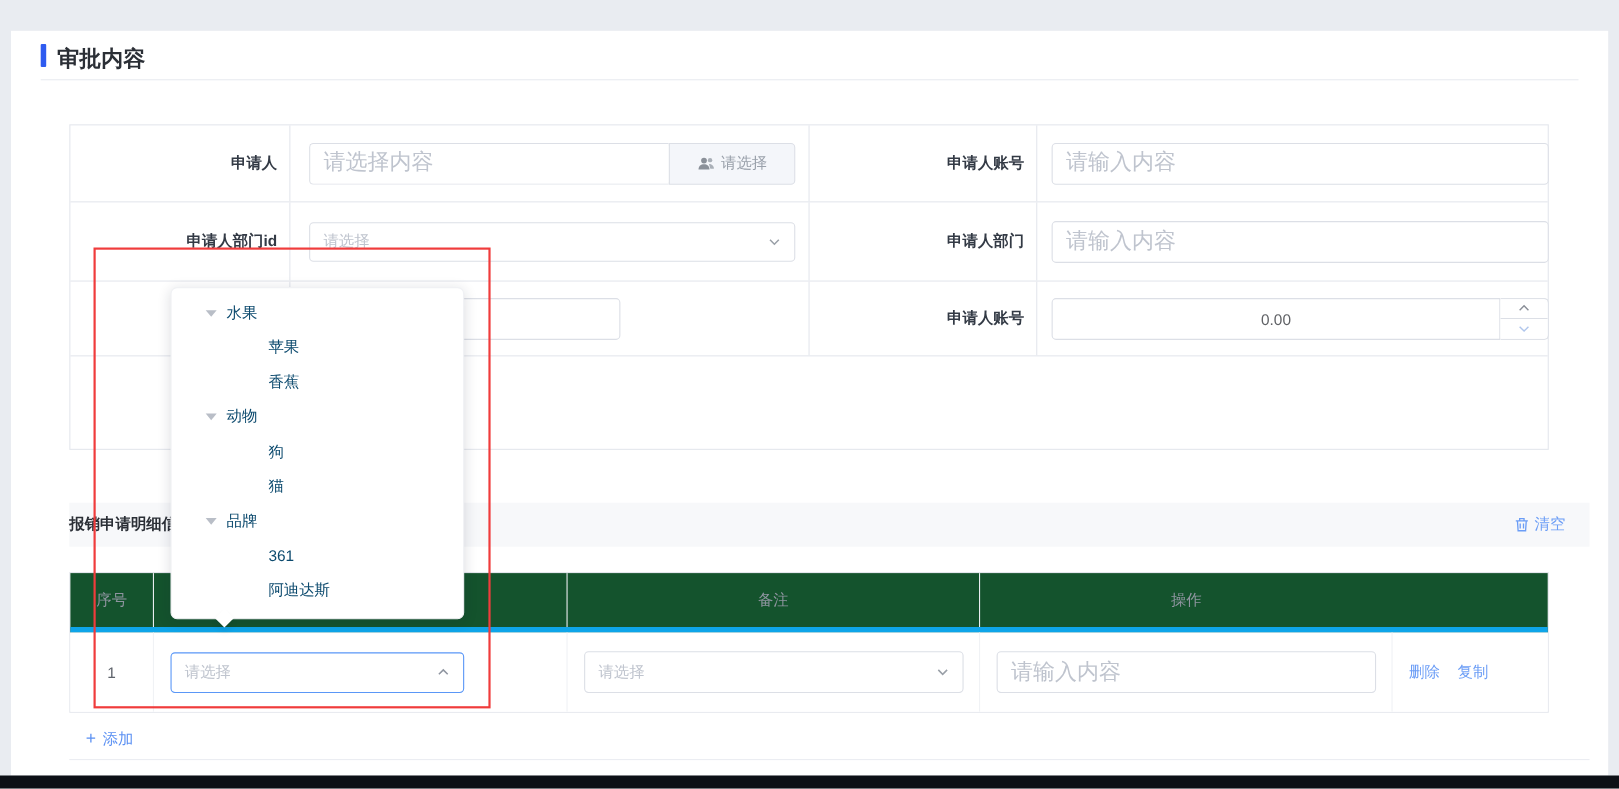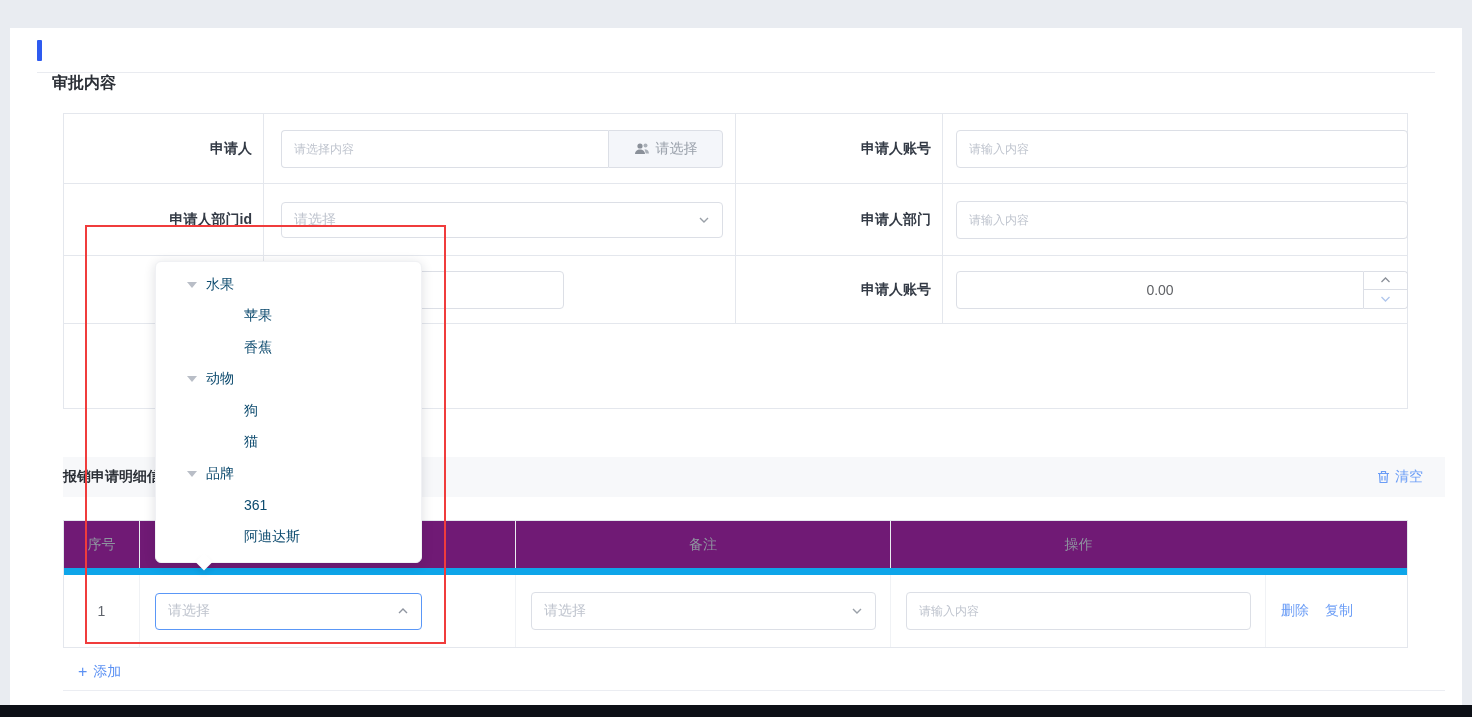--- a/index.html
+++ b/index.html
@@ -3,36 +3,36 @@
 <meta charset="utf-8">
 <style>
   * { margin:0; padding:0; box-sizing:border-box; }
   html,body { width:1472px; height:717px; }
   body { font-family:"Liberation Sans", sans-serif; background:#e9ecf1; position:relative; overflow:hidden; }
   .card { position:absolute; left:10px; top:28px; width:1452px; height:677px; background:#ffffff; }
   .bottom-bar { position:absolute; left:0; top:705px; width:1472px; height:12px; background:#0d1016; }
 
   
   .title-accent { position:absolute; left:37px; top:40px; width:5px; height:21px; background:#2e5bf0; border-radius:1px; }
-  .page-title { position:absolute; left:52px; top:40px; font-size:16px; font-weight:bold; color:#2b2f36;margin-top:33px; }
+  .page-title { position:absolute; left:52px; top:40px; font-size:20px; font-weight:bold; color:#2b2f36; }
   .title-divider { position:absolute; left:37px; top:72px; width:1398px; height:1px; background:#e9ebf0; }
 
   
   .form-table { position:absolute; left:63px; top:113px; width:1345px; border:1px solid #e4e7ed; }
   .f-row { display:grid; grid-template-columns:200px 472px 207px 466px; border-bottom:1px solid #e4e7ed; }
   .f-row:last-child { border-bottom:none; }
   .f-row .cell { position:relative; border-right:1px solid #e4e7ed; display:flex; align-items:center; }
   .f-row .cell:last-child { border-right:none; }
   .h70{height:70px;} .h72{height:72px;} .h68{height:68px;}
   .empty-row { height:84px; }
   .label-cell { justify-content:flex-end; padding-right:11px; font-size:14px; font-weight:bold; color:#333a45; }
   .field-cell { padding-left:17px; }
   .field-cell-r { padding-left:13px; }
 
-  .el-input { height:38px; border:1px solid #dcdfe6; border-radius:4px; background:#fff; font-size:12px; color:#606266; padding:0 12px; outline:none; font-family:"Liberation Sans",sans-serif; }
+  .el-input { height:38px; border:1px solid #dcdfe6; border-radius:4px; background:#fff; font-size:20px; color:#606266; padding:0 12px; outline:none; font-family:"Liberation Sans",sans-serif; }
   .el-input::placeholder { color:#bfc4ce; }
   .w-left { width:442px; } .w-right { width:452px; }
 
   .input-group { display:flex; width:442px; height:38px; }
   .input-group .el-input { flex:1; border-radius:4px 0 0 4px; border-right:none; }
   .append-btn { width:115px; background:#f4f6fa; border:1px solid #dcdfe6; border-radius:0 4px 4px 0; display:flex; align-items:center; justify-content:center; gap:6px; font-size:14px; color:#9aa1ab; cursor:pointer; }
 
   .el-select { height:36px; border:1px solid #dcdfe6; border-radius:4px; background:#fff; display:flex; align-items:center; justify-content:space-between; padding:0 12px; font-size:14px; color:#bfc4ce; cursor:pointer; }
   .chev { width:12px; height:12px; flex:none; }
 
@@ -42,21 +42,21 @@
   .spin-btn { flex:1; display:flex; align-items:center; justify-content:center; cursor:pointer; background:#fff; }
   .spin-btn.up { border-bottom:1px solid #dcdfe6; border-radius:0 4px 0 0; }
   .spin-btn.down { border-radius:0 0 4px 0; }
 
   
   .section-band { position:absolute; left:63px; top:457px; width:1382px; height:40px; background:#f7f8fa; display:flex; align-items:center; justify-content:space-between; padding-right:22px; }
   .section-title { font-size:14px; font-weight:bold; color:#2b2f36; }
   .clear-link { display:flex; align-items:center; gap:5px; font-size:14px; color:#6b9df6; cursor:pointer; }
 
   .detail-table { position:absolute; left:63px; top:520px; width:1345px; border:1px solid #e4e7ed; }
-  .d-header { display:grid; grid-template-columns:76px 376px 375px 375px 141px; height:54px; background:#701a75; border-bottom:7px solid #0ea5e9; }
+  .d-header { display:grid; grid-template-columns:76px 376px 375px 375px 141px; height:54px; background:#14532d; border-bottom:5px solid #0ea5e9; }
   .d-header .hcell { display:flex; align-items:center; justify-content:center; font-size:14px; color:#8f95a0; border-right:1px solid #e9ecf0; }
   .d-header .hcell:last-child { border-right:none; }
   .d-row { display:grid; grid-template-columns:76px 376px 375px 375px 141px; height:72px; background:#fff; }
   .d-row .dcell { display:flex; align-items:center; border-right:1px solid #f0f2f5; padding-left:15px; }
   .d-row .dcell:last-child { border-right:none; }
   .dcell.center { justify-content:center; padding-left:0; font-size:14px; color:#5f646c; }
   .sel-focus { width:267px; height:37px; border:1px solid #5a97f7; }
   .sel-normal { width:345px; height:38px; }
   .remark-input { width:345px; }
   .ops { gap:16px; font-size:14px; color:#6b9df6; }

